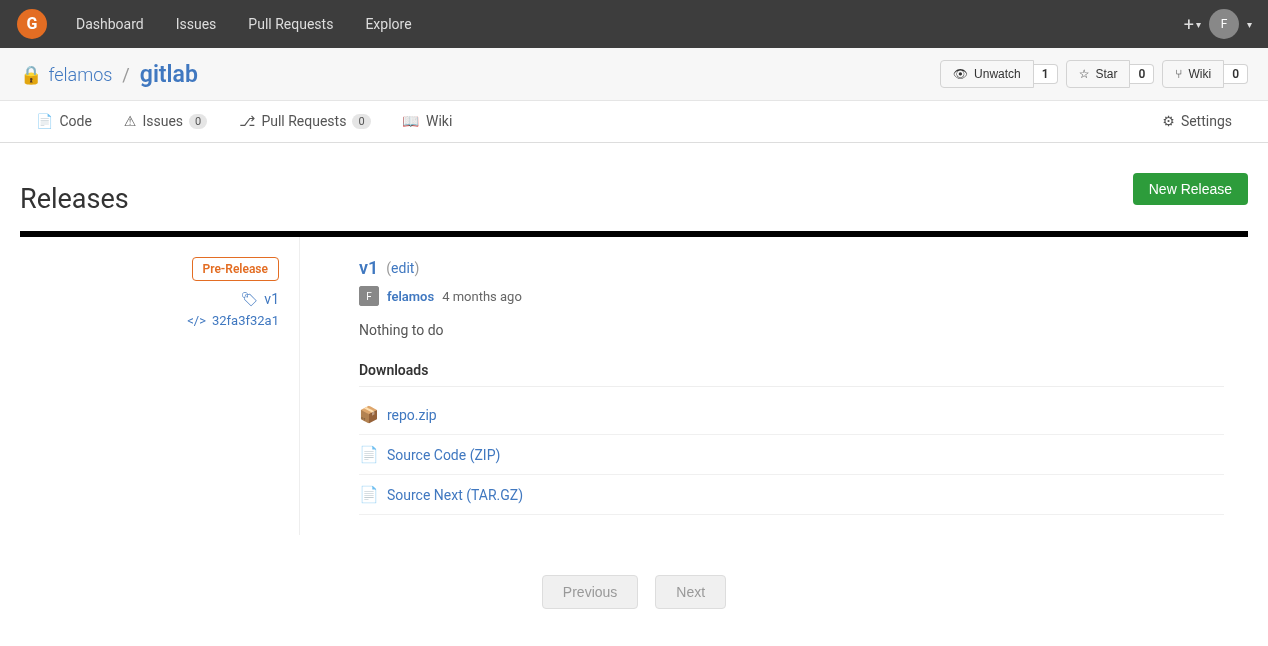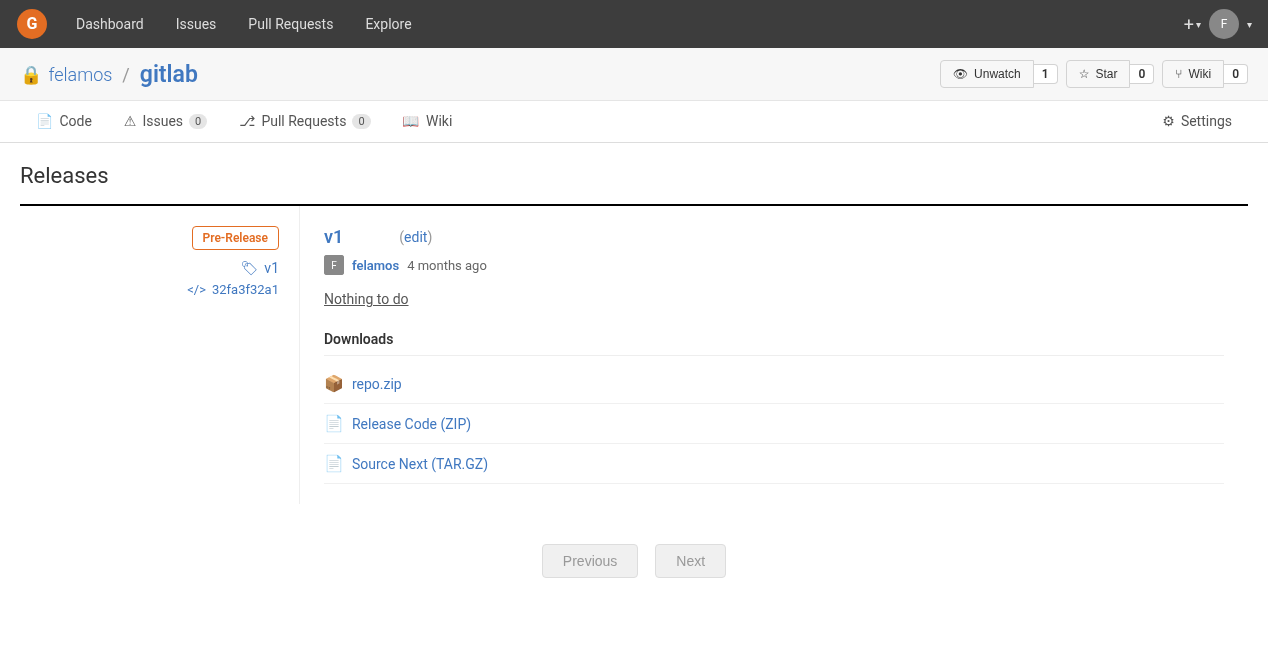--- a/index.html
+++ b/index.html
@@ -167,39 +167,41 @@
       padding: 20px;
       max-width: 1268px;
     }
     .releases-header {
       display: flex;
       align-items: center;
       justify-content: space-between;
       margin-bottom: 16px;
     }
     .releases-title {
-      font-size: 22px;
+      font-size: 27px;
       font-weight: 400;
       color: #333;
+      margin-top: 20px;
     }
     .new-release-btn {
       background: #2d9c3b;
       color: #fff;
       border: none;
       border-radius: 4px;
       padding: 8px 16px;
       font-size: 14px;
       cursor: pointer;
       font-weight: 500;
     }
 
     
     .releases-body {
-      border-top: 2px solid #000000;
-      display: flex;
+      border-top: 6px solid #000000;
+      display: flex;
+      gap: 35px;
     }
 
     
     .release-sidebar {
       width: 280px;
       min-width: 280px;
       padding: 20px;
       text-align: right;
       border-right: 1px solid #eee;
     }
@@ -247,21 +249,20 @@
     }
     .release-version {
       font-size: 18px;
       font-weight: 600;
       color: #4078c0;
       text-decoration: none;
     }
     .release-edit {
       font-size: 14px;
       color: #999;
-      margin-left: 48px;
     }
     .release-edit a {
       color: #4078c0;
       text-decoration: none;
     }
     .release-meta {
       display: flex;
       align-items: center;
       gap: 8px;
       margin-bottom: 16px;
@@ -277,21 +278,20 @@
     }
     .release-meta-username {
       color: #4078c0;
       text-decoration: none;
       font-weight: 600;
     }
     .release-description {
       font-size: 14px;
       color: #555;
       margin-bottom: 24px;
-      text-decoration: underline;
     }
     .downloads-title {
       font-size: 14px;
       font-weight: 600;
       color: #333;
       padding-bottom: 8px;
       border-bottom: 1px solid #eee;
       margin-bottom: 8px;
     }
     .download-item {
@@ -405,20 +405,21 @@
   </a>
   <a class="tab-item tab-settings">
     <span>⚙</span>
     <span>Settings</span>
   </a>
 </div>
 
 <div class="main-content">
   <div class="releases-header">
     <h1 class="releases-title">Releases</h1>
+    <button class="new-release-btn">New Release</button>
   </div>
 
   <div class="releases-body">
 
     <div class="release-sidebar">
       <span class="pre-release-badge">Pre-Release</span>
       <a class="release-tag">
         <span>🏷</span>
         <span>v1</span>
       </a>
@@ -447,21 +448,21 @@
       </div>
       <div class="release-description">Nothing to do</div>
 
       <div class="downloads-title">Downloads</div>
       <a class="download-item">
         <span class="download-icon">📦</span>
         <span>repo.zip</span>
       </a>
       <a class="download-item">
         <span class="download-icon">📄</span>
-        <span>Release Code (ZIP)</span>
+        <span>Source Code (ZIP)</span>
       </a>
       <a class="download-item">
         <span class="download-icon">📄</span>
         <span>Source Next (TAR.GZ)</span>
       </a>
     </div>
   </div>
 
   <div class="pagination">
     <button class="page-btn">Previous</button>

